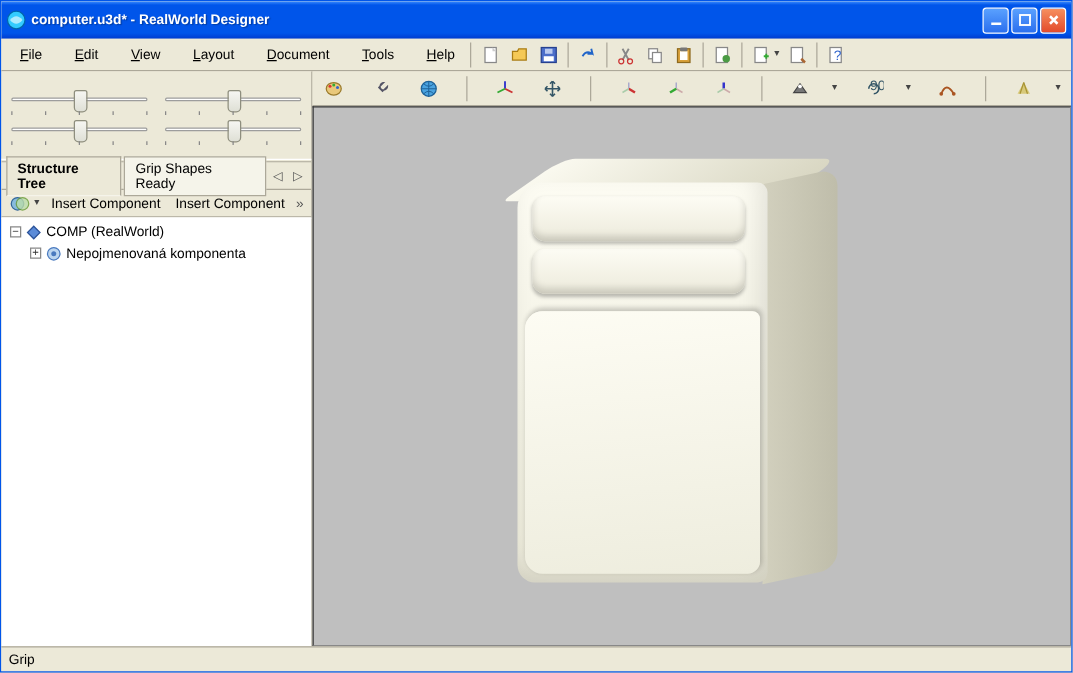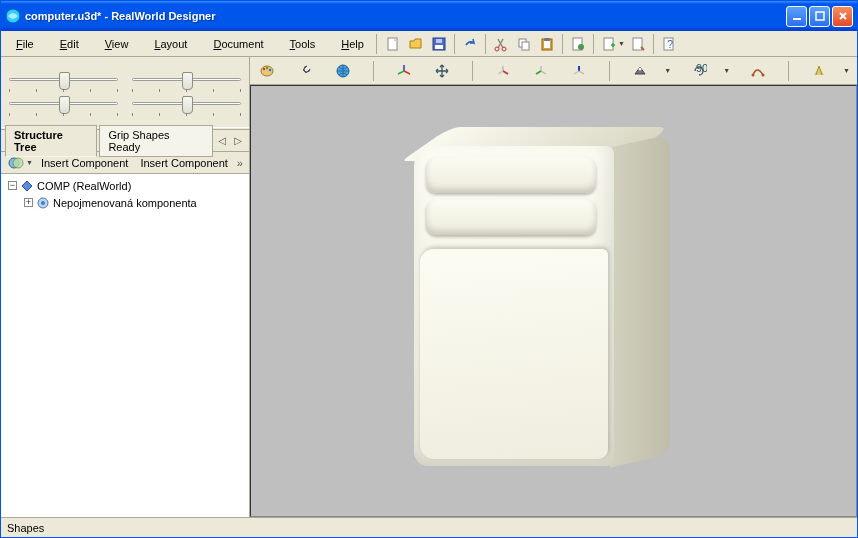--- a/index.html
+++ b/index.html
@@ -367,14 +367,14 @@
         <div class="front"></div>
         <div class="drive d1"></div>
         <div class="drive d2"></div>
         <div class="panel"></div>
       </div>
     </div>
   </div>
 </div>
 
 <div class="statusbar">
-  <span>Shapes</span>
+  <span>Grip</span>
 </div>
 
 </body></html>

